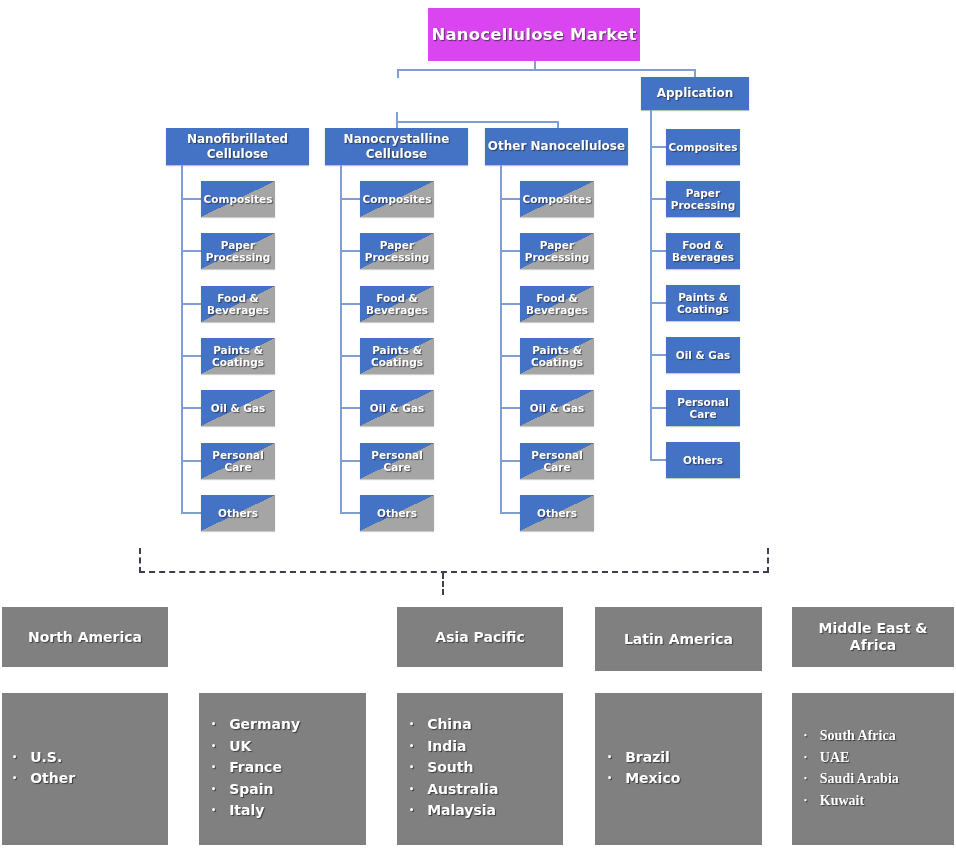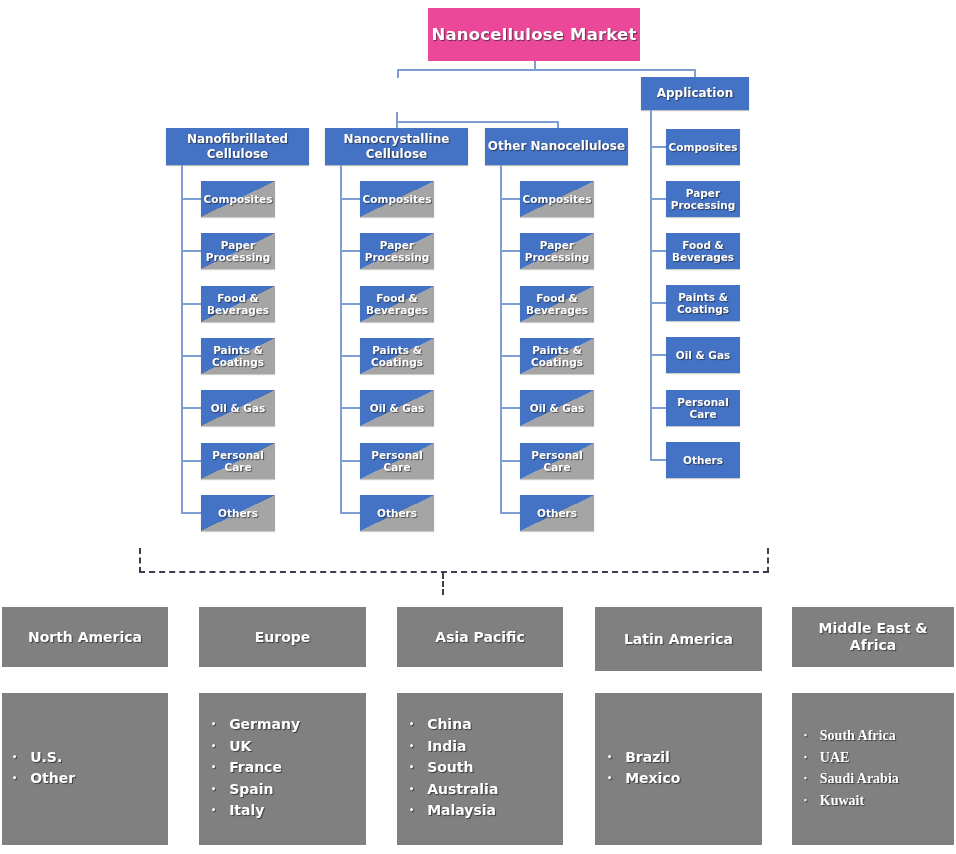--- a/index.html
+++ b/index.html
@@ -5,21 +5,21 @@
   html,body{margin:0;padding:0;background:#ffffff;}
   .canvas{
     position:relative;width:956px;height:854px;background:#ffffff;
     font-family:"DejaVu Sans","Liberation Sans",sans-serif;overflow:hidden;
   }
   .box{
     position:absolute;display:flex;align-items:center;justify-content:center;
     text-align:center;color:#ffffff;font-weight:bold;box-sizing:border-box;
     text-shadow:1px 1px 1px rgba(30,30,30,0.65);
   }
-  .title-box{background:#ec4899;font-size:16.5px;letter-spacing:0.2px;}
+  .title-box{background:#d946ef;font-size:16.5px;letter-spacing:0.2px;}
   .blue{background:#4472C4;box-shadow:0 1px 1px rgba(0,0,0,0.25);}
   .hdr{font-size:12px;line-height:14.5px;}
   .item{width:74px;height:36px;font-size:10.5px;line-height:12.5px;padding:1px;}
   .split{background:linear-gradient(to bottom right,#4472C4 50%,#A5A5A5 50%);box-shadow:0 1px 1px rgba(0,0,0,0.2);}
   .solid{background:#4472C4;box-shadow:0 1px 1px rgba(0,0,0,0.2);}
   .conn{position:absolute;background:#7F9ED6;}
   .dash-v{position:absolute;width:0;border-left:2px dashed #3d3d4d;}
   .dash-h{position:absolute;height:0;border-top:2px dashed #3d3d4d;}
   .region-hdr{background:#808080;font-size:14px;line-height:17px;}
   .region-body{
@@ -193,23 +193,20 @@
   </div>
 
   <div class="dash-v" style="left:139px;top:548px;height:25px;"></div>
   <div class="dash-h" style="left:139px;top:571px;width:630px;"></div>
   <div class="dash-v" style="left:767px;top:548px;height:25px;"></div>
   <div class="dash-v" style="left:442px;top:573px;height:22px;"></div>
 
   <div class="box region-hdr" style="left:2px;top:607px;width:166px;height:60px;">
     <span>North America</span>
   </div>
-  <div class="box region-hdr" style="left:199px;top:607px;width:167px;height:60px;">
-    <span>Europe</span>
-  </div>
   <div class="box region-hdr" style="left:397px;top:607px;width:166px;height:60px;align-items:center;">
     <span>Asia Pacific</span>
   </div>
   <div class="box region-hdr" style="left:595px;top:607px;width:167px;height:64px;">
     <span>Latin America</span>
   </div>
   <div class="box region-hdr" style="left:792px;top:607px;width:162px;height:60px;padding:0 8px;">
     <span>Middle East &amp; Africa</span>
   </div>
 

